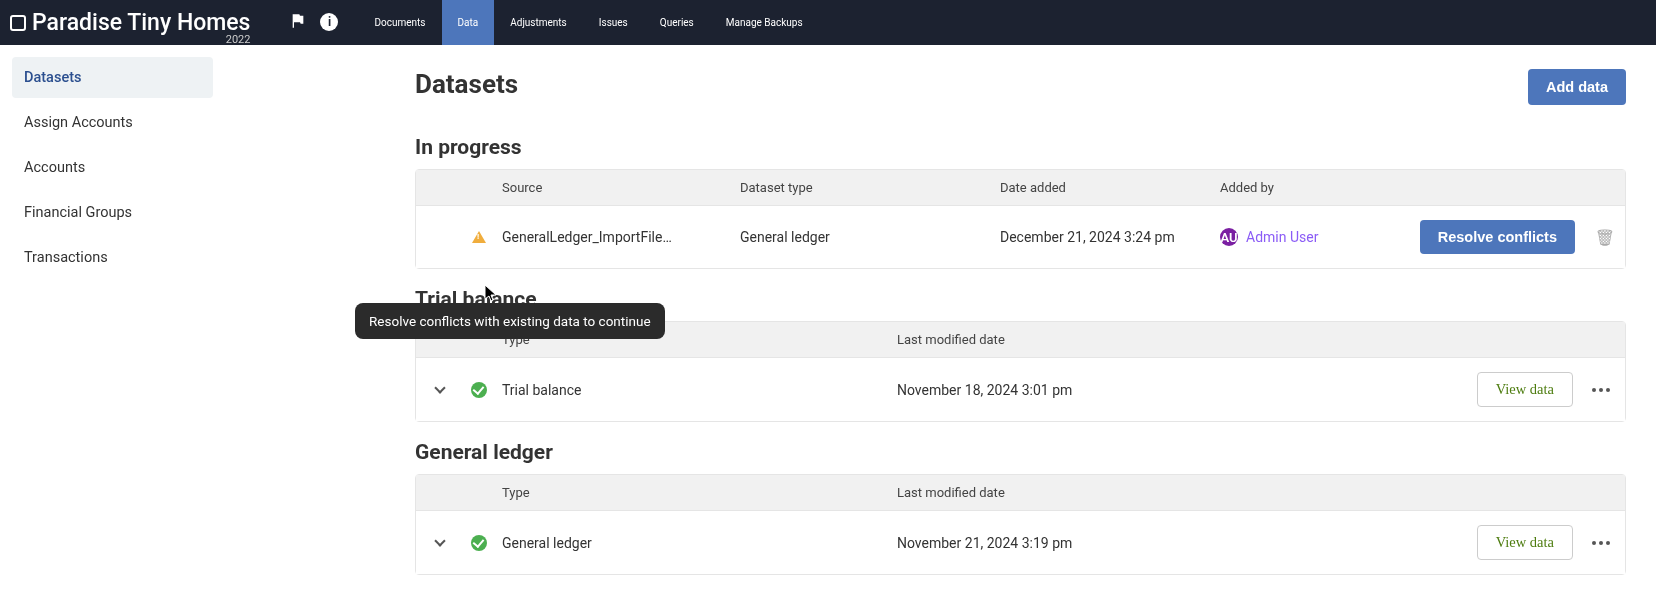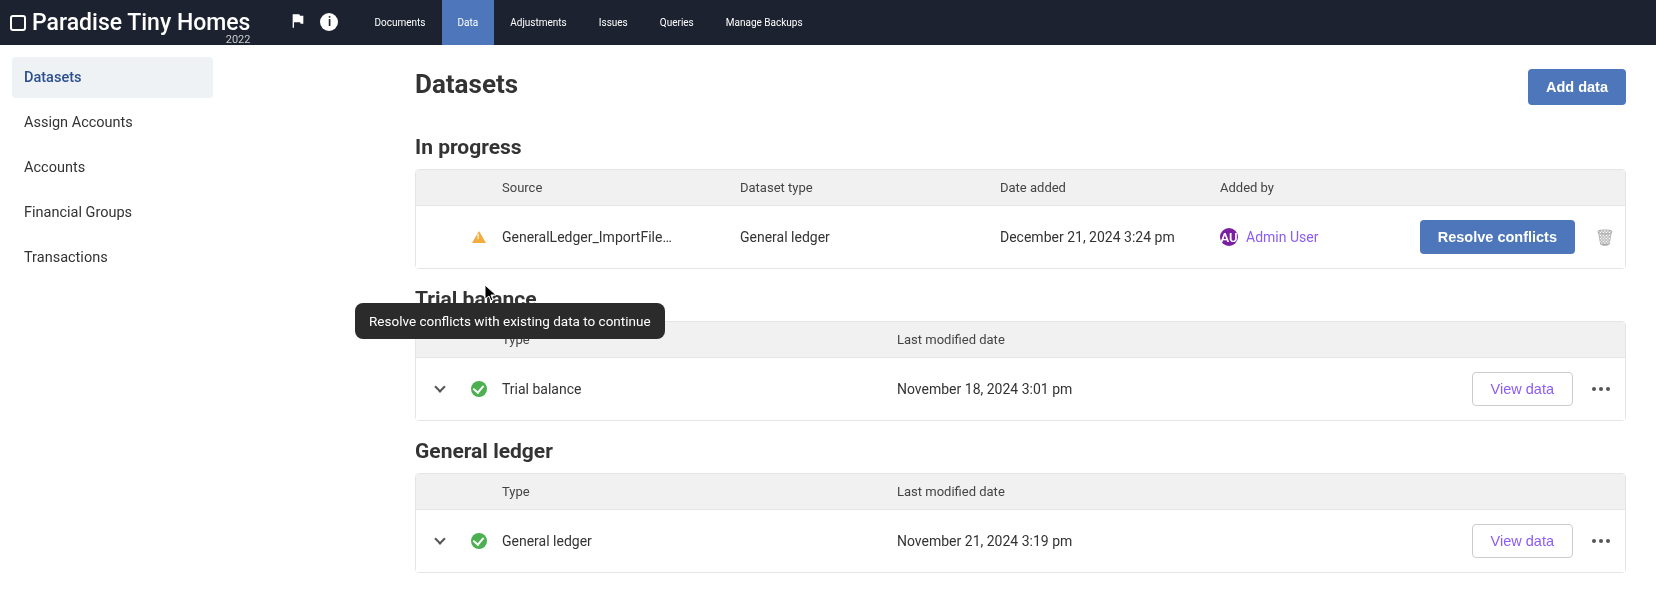--- a/index.html
+++ b/index.html
@@ -84,22 +84,22 @@
       display: flex; justify-content: space-between; align-items: flex-start;
       margin-bottom: 30px;
     }
     .page-title { font-size: 26px; font-weight: 700; color: #333; }
     .btn {
       border: none; border-radius: 4px; cursor: pointer;
       font-size: 14.5px; font-weight: 600; padding: 10px 18px;
     }
     .btn-primary { background: #4d76bb; color: #fff; }
     .btn-outline {
-      background: #fff; border: 1px solid #ccc; color: #8b5cf6;
-      font-weight: 500; padding: 8px 18px;
+      background: #fff; border: 1px solid #ccc; color: #4d7c0f;
+      font-weight: 500; padding: 8px 18px; font-family: Liberation Serif, serif;
     }
     .section-title {
       font-size: 21px; font-weight: 700; color: #333;
       margin: 18px 0 10px 0;
     }
     
     .dtable { width: 100%; border: 1px solid #e5e5e5; border-radius: 4px; }
     .dtable-head {
       background: #f1f1f1; display: flex;
       padding: 10px 0; font-size: 13px; color: #444;

